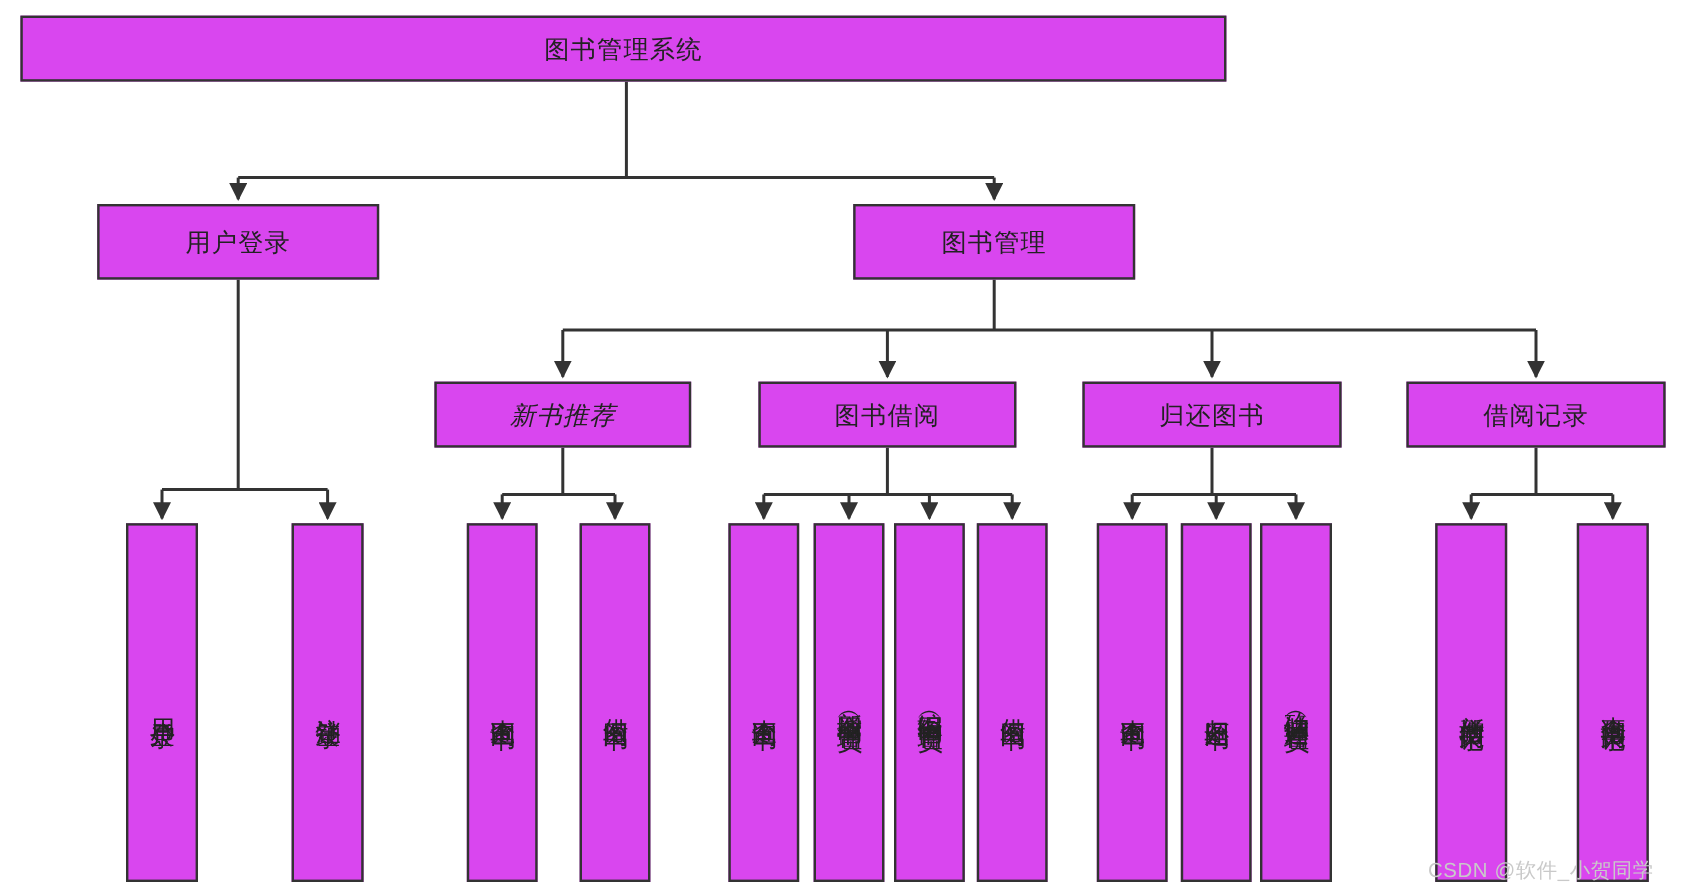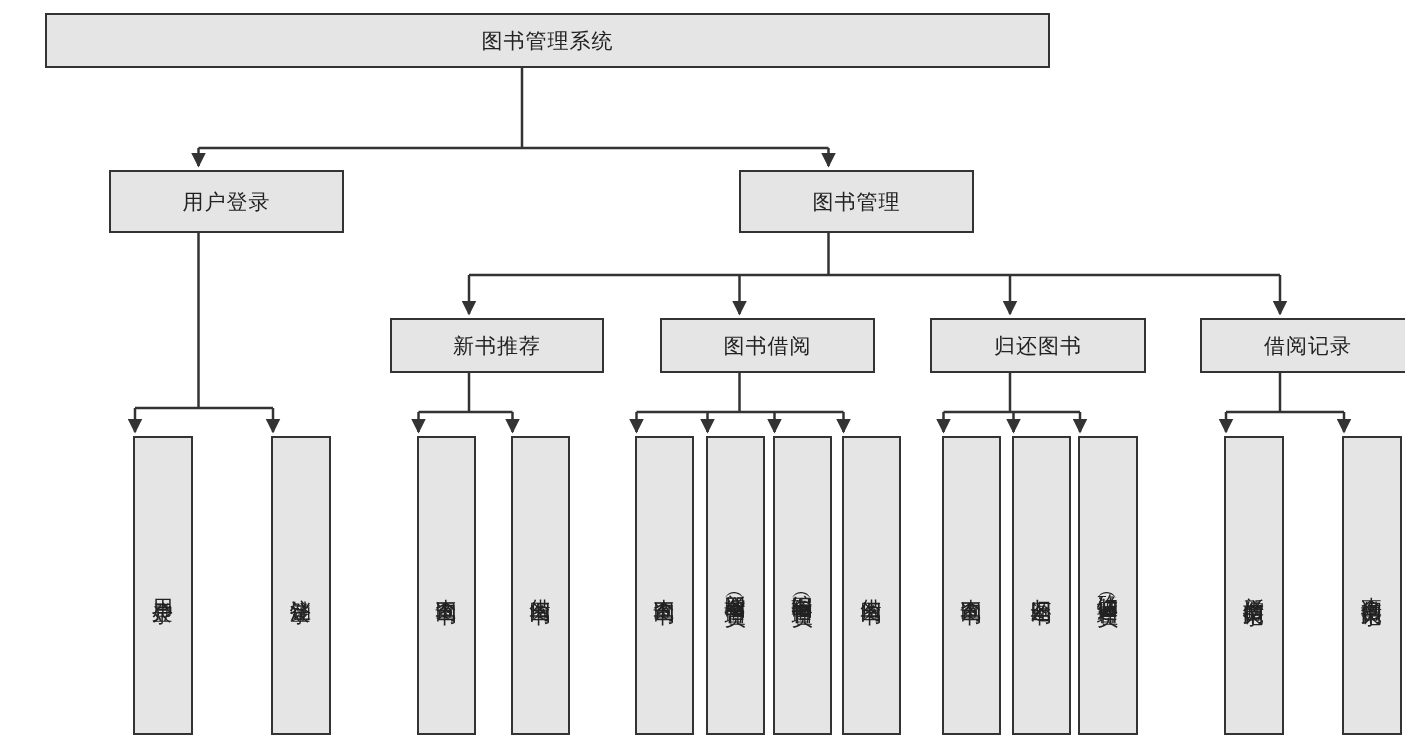--- a/index.html
+++ b/index.html
@@ -22,27 +22,26 @@
     left: 0;
     top: 0;
     width: 1405px;
     height: 747px;
     pointer-events: none;
   }
   .node {
     position: absolute;
     box-sizing: border-box;
     border: 2px solid #333333;
-    background: #e5e5e5;
+    background: #d946ef;
     display: flex;
     align-items: center;
     justify-content: center;
     color: #222222;
     text-align: center;
-    margin-left: 28px;
   }
   .node.horiz {
     font-size: 21px;
     letter-spacing: 1px;
   }
   .node.vert {
     writing-mode: vertical-rl;
     text-orientation: upright;
     font-size: 21px;
     letter-spacing: 2px;
@@ -114,21 +113,21 @@
   <div id="nodes-layer">
       <div class="node horiz" style="left: 17px; top: 13px; width: 1005px; height: 55px;">
         <span class="label">图书管理系统</span>
       </div>
       <div class="node horiz" style="left: 81px; top: 170px; width: 235px; height: 63px;">
         <span class="label">用户登录</span>
       </div>
       <div class="node horiz" style="left: 711px; top: 170px; width: 235px; height: 63px;">
         <span class="label">图书管理</span>
       </div>
-      <div class="node horiz" style="left: 362px; top: 318px; width: 214px; height: 55px;">
+      <div class="node horiz" style="left: 362px; top: 318px; width: 214px; height: 55px; font-style: italic;">
         <span class="label">新书推荐</span>
       </div>
       <div class="node horiz" style="left: 632px; top: 318px; width: 215px; height: 55px; text-align: right;">
         <span class="label">图书借阅</span>
       </div>
       <div class="node horiz" style="left: 902px; top: 318px; width: 216px; height: 55px;">
         <span class="label">归还图书</span>
       </div>
       <div class="node horiz" style="left: 1172px; top: 318px; width: 216px; height: 55px;">
         <span class="label">借阅记录</span>
@@ -167,14 +166,15 @@
         <span class="label">确认归还（管理员）</span>
       </div>
       <div class="node vert" style="left: 1196px; top: 436px; width: 60px; height: 299px;">
         <span class="label">新增借阅记录</span>
       </div>
       <div class="node vert" style="left: 1314px; top: 436px; width: 60px; height: 299px;">
         <span class="label">查询借阅记录</span>
       </div>
     </div>
 
+  <div class="watermark" style="left: 1190px; top: 714px;">CSDN @软件_小贺同学</div>
 
 </div>
 
 </body></html>

